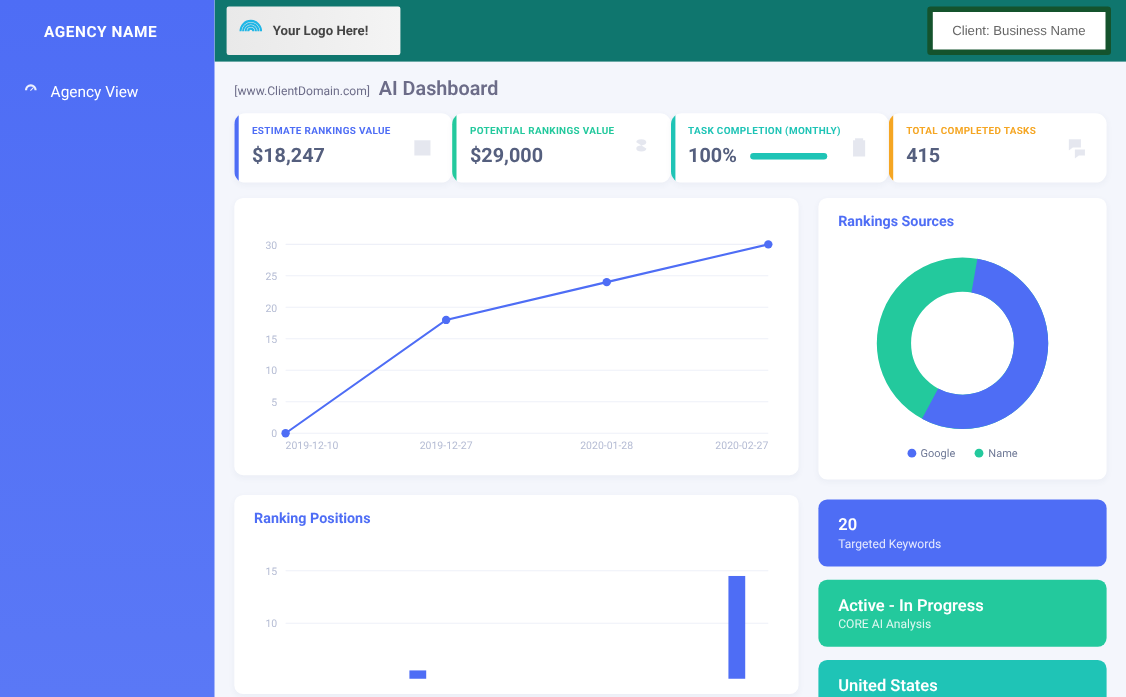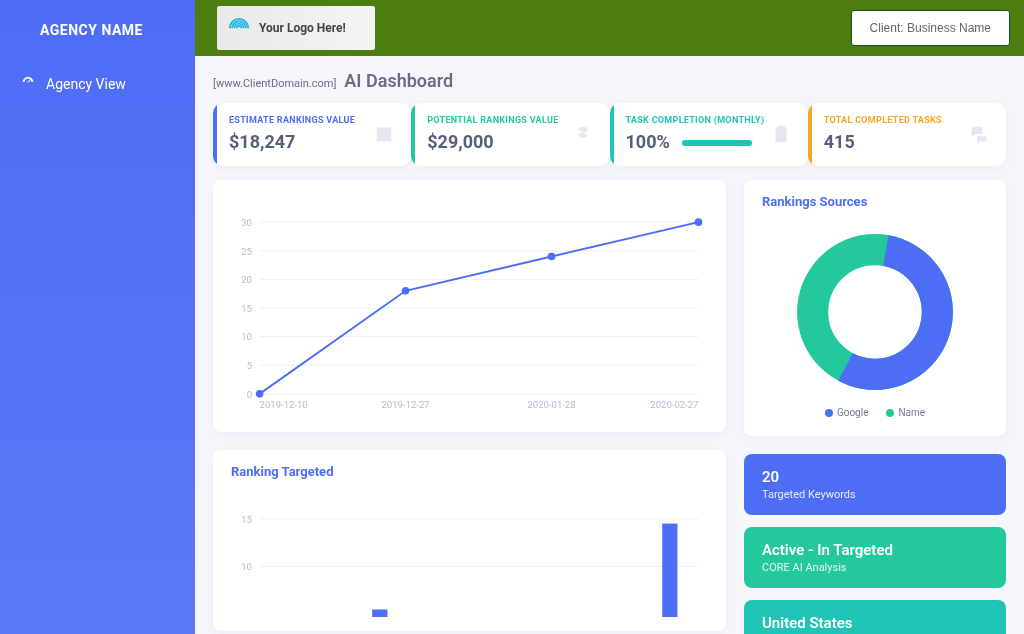--- a/index.html
+++ b/index.html
@@ -3,25 +3,25 @@
 <meta charset="utf-8">
 <style>
   * { box-sizing: border-box; margin: 0; padding: 0; }
   body { font-family: -apple-system, BlinkMacSystemFont, "Segoe UI", Roboto, Arial, sans-serif; background: #f4f6fc; color: #333; width: 1024px; height: 634px; overflow: hidden; }
   .app { display: flex; width: 100%; height: 100%; }
   .sidebar { width: 195px; background: linear-gradient(180deg, #4e6df5 0%, #5a78f6 100%); color: #fff; flex-shrink: 0; }
   .sidebar-title { font-size: 14px; font-weight: 700; padding: 22px 20px 26px 40px; letter-spacing: .5px; }
   .sidebar-item { display: flex; align-items: center; gap: 10px; padding: 10px 20px; font-size: 14px; cursor: pointer; }
   .sidebar-item svg { width: 16px; height: 16px; fill: #fff; opacity: .9; }
   .main { flex: 1; display: flex; flex-direction: column; overflow: hidden; }
-  .topbar { height: 56px; background: #4d7c0f; display: flex; align-items: center; justify-content: space-between; padding: 0 14px 0 12px; }
+  .topbar { height: 56px; background: #0f766e; display: flex; align-items: center; justify-content: space-between; padding: 0 14px 0 1px; }
   .logo-box { width: 158px; height: 44px; margin: 6px 0 6px 10px; background: linear-gradient(90deg,#e9e9e9,#f4f4f4); display: flex; align-items: center; gap: 6px; padding: 4px 8px; border-radius: 2px; }
   .logo-box svg { width: 28px; height: 28px; }
   .logo-text { font-size: 12px; font-weight: 700; color: #444; }
-  .client-btn { background: #fff; border: 1px solid #14532d; padding: 10px 18px; font-size: 12px; color: #666; border-radius: 3px; cursor: pointer; }
+  .client-btn { background: #fff; border: 5px solid #14532d; padding: 10px 18px; font-size: 12px; color: #666; border-radius: 3px; cursor: pointer; }
   .content { padding: 14px 18px 0 18px; overflow: hidden; }
   .page-title-row { display: flex; align-items: baseline; gap: 8px; margin-bottom: 12px; }
   .domain { font-size: 11px; color: #6c6c88; }
   .page-title { font-size: 18px; font-weight: 600; color: #6c6c88; }
   .kpi-row { display: flex; gap: 0; margin-bottom: 14px; }
   .kpi { flex: 1; background: #fff; border-radius: 10px; padding: 12px 16px 14px 16px; position: relative; overflow: hidden; box-shadow: 0 2px 6px rgba(60,70,110,.05); display: flex; justify-content: space-between; align-items: center; }
   .kpi::before { content: ""; position: absolute; left: 0; top: 0; bottom: 0; width: 4px; }
   .kpi.blue::before   { background: #4e6df5; }
   .kpi.green::before  { background: #23c99d; }
   .kpi.teal::before   { background: #1fc4b6; }
@@ -167,21 +167,21 @@
                   <circle cx="30" cy="200" r="4" fill="#4e6df5"></circle>
                   <circle cx="183" cy="92" r="4" fill="#4e6df5"></circle>
                   <circle cx="336" cy="56" r="4" fill="#4e6df5"></circle>
                   <circle cx="490" cy="20" r="4" fill="#4e6df5"></circle>
                 </g>
               </svg>
             </div>
           </div>
 
           <div class="card">
-            <div class="card-header">Ranking Targeted</div>
+            <div class="card-header">Ranking Positions</div>
             <div class="chart-wrap">
               <svg viewBox="0 0 500 120" width="100%" height="120">
                 <line class="grid-line" x1="30" y1="20" x2="490" y2="20"></line>
                 <line class="grid-line" x1="30" y1="70" x2="490" y2="70"></line>
                 <text class="axis-text" x="22" y="24" text-anchor="end">15</text>
                 <text class="axis-text" x="22" y="74" text-anchor="end">10</text>
                 <rect x="148" y="115" width="16" height="15" fill="#4e6df5"></rect>
                 <rect x="452" y="25" width="16" height="105" fill="#4e6df5"></rect>
               </svg>
             </div>
@@ -203,21 +203,21 @@
                 <span><span class="legend-dot" style="background:#23c99d"></span><span>Name</span></span>
               </div>
             </div>
           </div>
 
           <div class="stat-tile blue">
             <div class="stat-val">20</div>
             <div class="stat-lbl">Targeted Keywords</div>
           </div>
           <div class="stat-tile green">
-            <div class="stat-val">Active - In Targeted</div>
+            <div class="stat-val">Active - In Progress</div>
             <div class="stat-lbl">CORE AI Analysis</div>
           </div>
           <div class="stat-tile teal">
             <div class="stat-val">United States</div>
           </div>
 
         </div>
       </div>
 
     </div>

